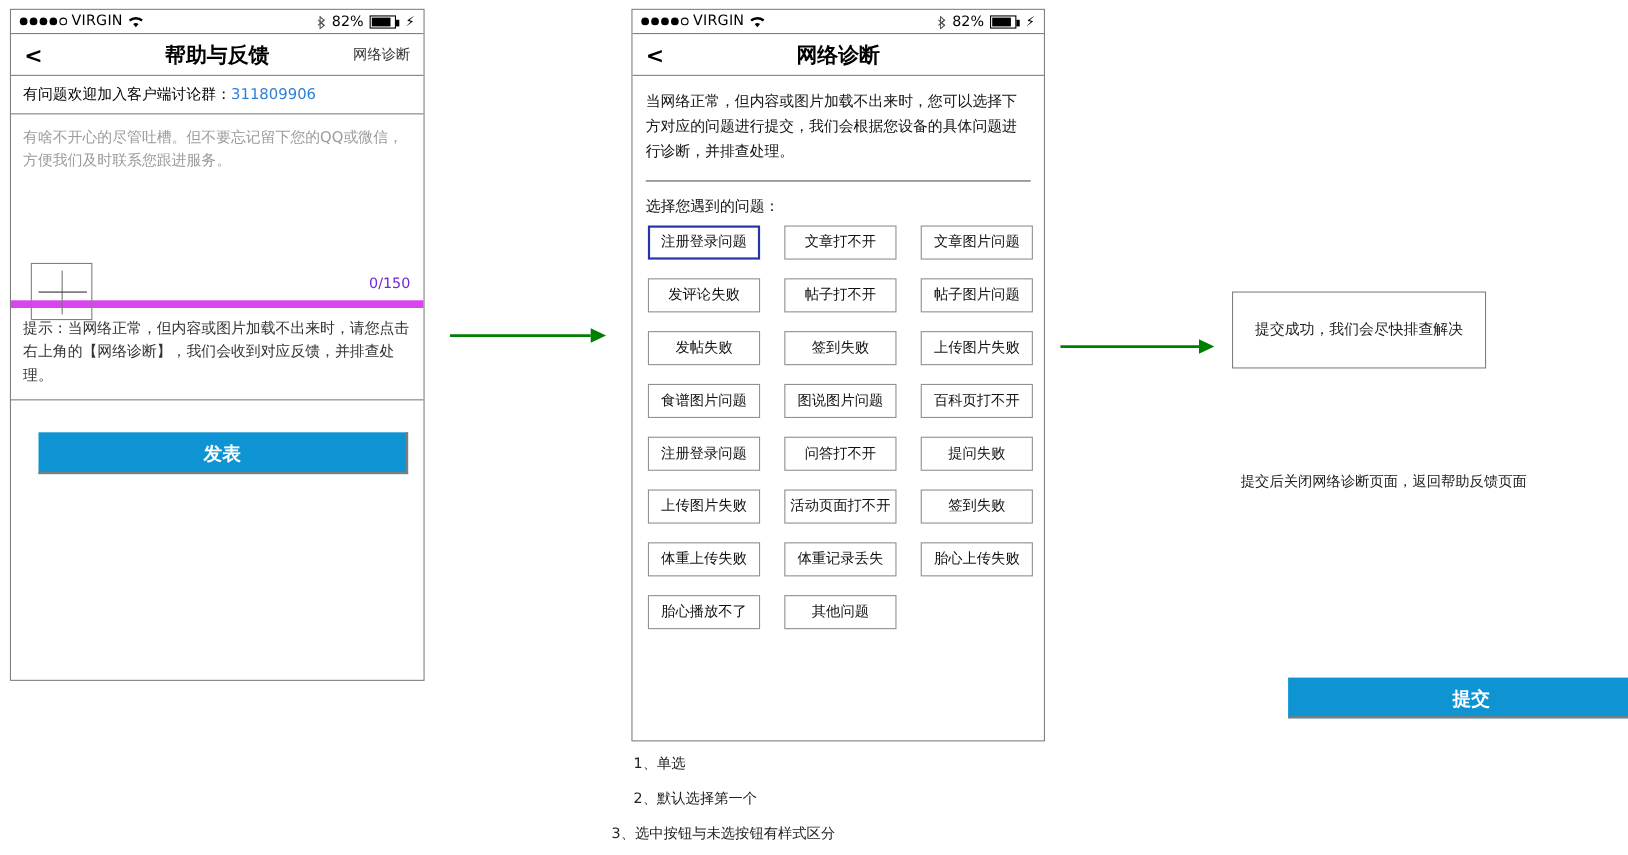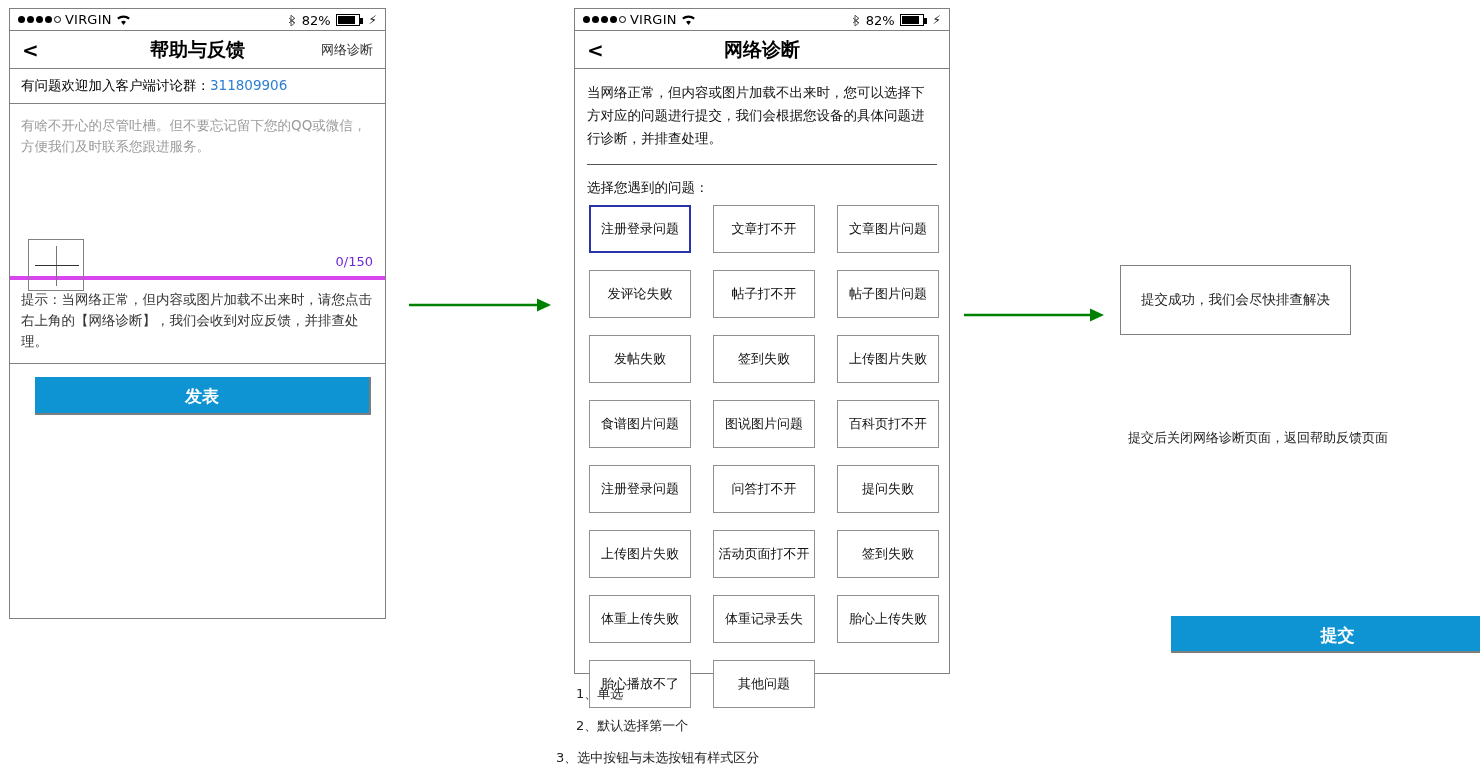--- a/index.html
+++ b/index.html
@@ -87,21 +87,21 @@
     box-sizing: border-box;
     border-bottom: 1px solid #808080;
     padding: 8px 11px;
     font-size: 13.5px;
     color: #000;
   }
   .qq-row .qq-num { color: #2b7fd4; }
   .compose {
     position: relative;
     box-sizing: border-box;
-    border-bottom: 4px solid #d946ef;
+    border-bottom: 7px solid #d946ef;
     height: 176px;
     padding: 11px 11px 0 11px;
   }
   .compose .ph {
     font-size: 13.5px; color: #9b9b9b; line-height: 1.55;
   }
   .upload-box {
     position: absolute; left: 18px; top: 230px;
     width: 56px; height: 52px;
     border: 1px solid #808080; box-sizing: border-box;
@@ -122,21 +122,21 @@
     display: block; box-sizing: border-box;
     background: #0e94d3; color: #ffffff;
     text-align: center;
     font-size: 17px; font-weight: bold;
     border: none;
     border-right: 2px solid #7d7d7d;
     border-bottom: 2px solid #7d7d7d;
     cursor: pointer;
   }
   #publish-button {
-    position: absolute; left: 25px; top: 368px;
+    position: absolute; left: 25px; top: 384px;
     width: 336px; height: 38px; line-height: 38px;
   }
 
   
   .diag-desc {
     padding: 12px 12px 10px 12px;
     font-size: 13.5px; color: #111; line-height: 1.7;
   }
   .hr-inset {
     height: 1px; background: #555;
@@ -148,21 +148,21 @@
   }
   .btn-grid {
     display: grid;
     grid-template-columns: repeat(3, 102px);
     column-gap: 22px;
     row-gap: 17px;
     padding: 0 0 0 14px;
   }
   .opt-btn {
     box-sizing: border-box;
-    height: 48px;
+    height: 31px;
     border: 1px solid #909090;
     background: #ffffff;
     color: #111;
     font-size: 13px;
     font-family: "DejaVu Sans", "Liberation Sans", sans-serif;
     display: flex; align-items: center; justify-content: center;
     white-space: nowrap;
     cursor: pointer;
     padding: 0;
   }

